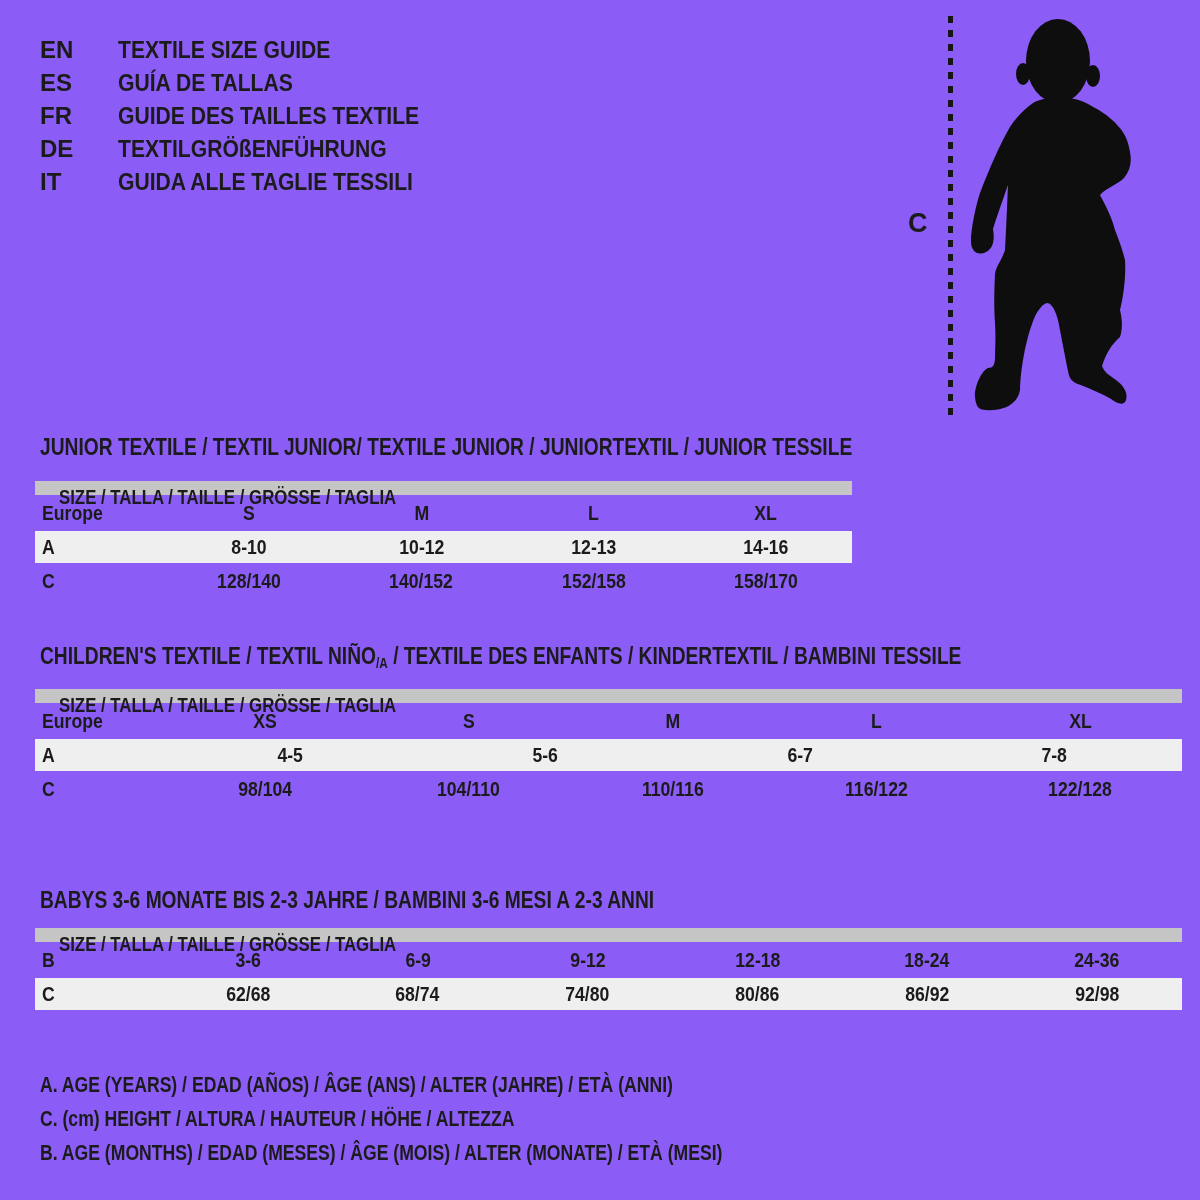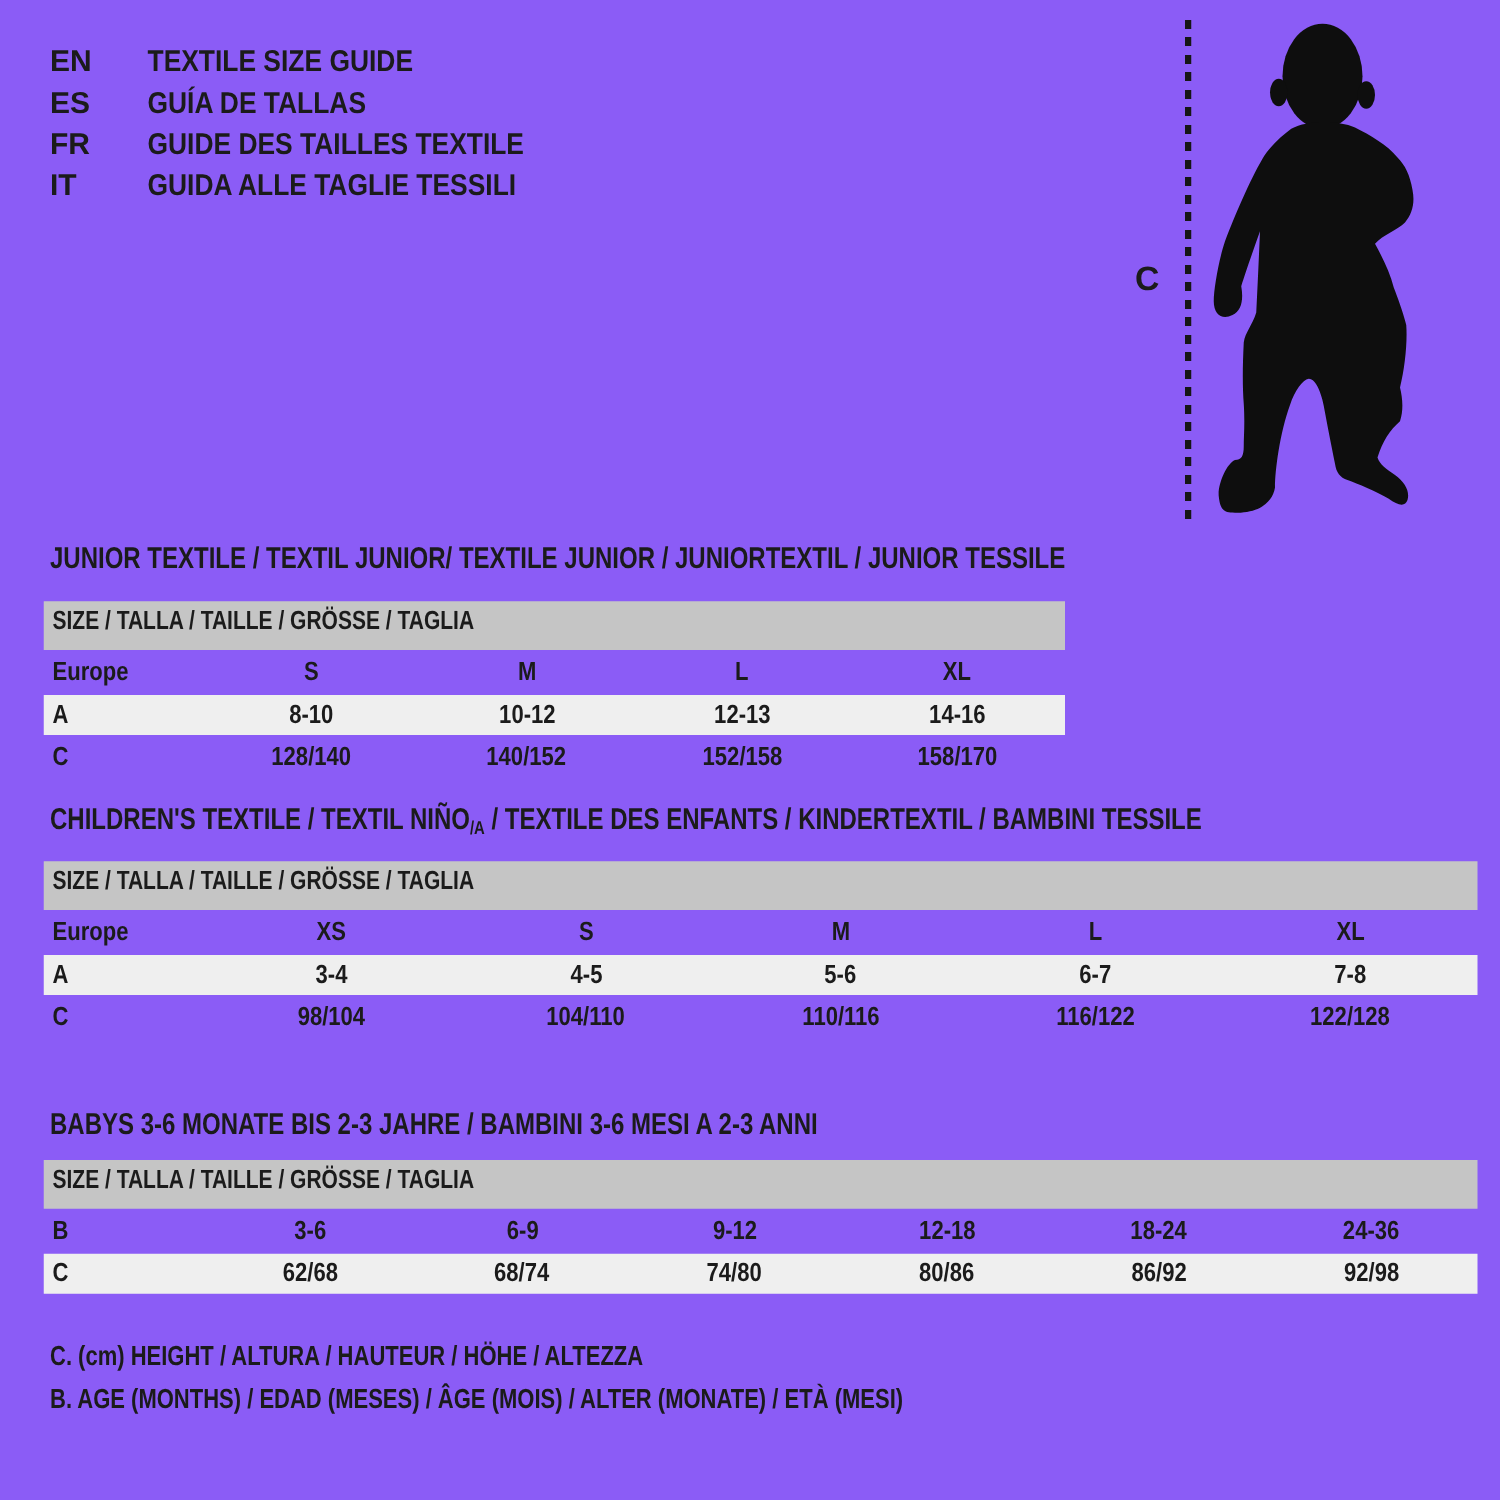--- a/index.html
+++ b/index.html
@@ -24,21 +24,21 @@
   }
   .c-label { position:absolute; left:908px; top:208px; font-weight:bold; font-size:27px; }
   .baby { position:absolute; left:966px; top:16px; width:168px; height:400px; }
 
   
   .sec-title { position:absolute; font-weight:bold; font-size:24px; line-height:25px; }
   .sub-small { font-size:0.62em; position:relative; top:4px; }
 
   
   .sg-table { position:absolute; }
-  .band { height:39px; line-height:32px; padding-left:7px; font-weight:bold; font-size:21px; }
+  .band { height:14px; line-height:32px; padding-left:24px; font-weight:bold; font-size:21px; }
   .trow { display:flex; height:32px; line-height:32px; margin-top:2px; font-weight:bold; font-size:21px; }
   .tlabel { width:128px; padding-left:7px; }
   .tlabel .cond { transform-origin:0 50%; }
   .tcell { flex:1; text-align:center; }
   .tcell .cond { transform-origin:50% 50%; }
 
   
   .legend { position:absolute; left:40px; top:1068px; }
   .legend-row { height:34px; line-height:34px; font-weight:bold; font-size:22px; }
 </style>
@@ -52,20 +52,24 @@
       <span class="lang-code">EN</span>
       <span class="cond sx88">TEXTILE SIZE GUIDE</span>
     </div>
     <div class="lang-row">
       <span class="lang-code">ES</span>
       <span class="cond sx88">GUÍA DE TALLAS</span>
     </div>
     <div class="lang-row">
       <span class="lang-code">FR</span>
       <span class="cond sx88">GUIDE DES TAILLES TEXTILE</span>
+    </div>
+    <div class="lang-row">
+      <span class="lang-code">DE</span>
+      <span class="cond sx88">TEXTILGRÖßENFÜHRUNG</span>
     </div>
     <div class="lang-row">
       <span class="lang-code">IT</span>
       <span class="cond sx88">GUIDA ALLE TAGLIE TESSILI</span>
     </div>
   </div>
 
   <div class="dash-line"></div>
   <div class="c-label">C</div>
   <svg class="baby" viewBox="0 0 168 400" xmlns="http://www.w3.org/2000/svg">
@@ -151,21 +155,20 @@
     <div class="trow">
       <span class="tlabel"><span class="cond sx84">Europe</span></span>
       <span class="tcell"><span class="cond sx84">XS</span></span>
       <span class="tcell"><span class="cond sx84">S</span></span>
       <span class="tcell"><span class="cond sx84">M</span></span>
       <span class="tcell"><span class="cond sx84">L</span></span>
       <span class="tcell"><span class="cond sx84">XL</span></span>
     </div>
     <div class="trow" style="background:#efefef;">
       <span class="tlabel"><span class="cond sx84">A</span></span>
-      <span class="tcell"><span class="cond sx84">3-4</span></span>
       <span class="tcell"><span class="cond sx84">4-5</span></span>
       <span class="tcell"><span class="cond sx84">5-6</span></span>
       <span class="tcell"><span class="cond sx84">6-7</span></span>
       <span class="tcell"><span class="cond sx84">7-8</span></span>
     </div>
     <div class="trow">
       <span class="tlabel"><span class="cond sx84">C</span></span>
       <span class="tcell"><span class="cond sx84">98/104</span></span>
       <span class="tcell"><span class="cond sx84">104/110</span></span>
       <span class="tcell"><span class="cond sx84">110/116</span></span>
@@ -195,17 +198,18 @@
       <span class="tcell"><span class="cond sx84">62/68</span></span>
       <span class="tcell"><span class="cond sx84">68/74</span></span>
       <span class="tcell"><span class="cond sx84">74/80</span></span>
       <span class="tcell"><span class="cond sx84">80/86</span></span>
       <span class="tcell"><span class="cond sx84">86/92</span></span>
       <span class="tcell"><span class="cond sx84">92/98</span></span>
     </div>
   </div>
 
   <div class="legend">
+    <div class="legend-row"><span class="cond sx80">A. AGE (YEARS) / EDAD (AÑOS) / ÂGE (ANS) / ALTER (JAHRE) / ETÀ (ANNI)</span></div>
     <div class="legend-row"><span class="cond sx80">C. (cm) HEIGHT / ALTURA / HAUTEUR / HÖHE / ALTEZZA</span></div>
     <div class="legend-row"><span class="cond sx80">B. AGE (MONTHS) / EDAD (MESES) / ÂGE (MOIS) / ALTER (MONATE) / ETÀ (MESI)</span></div>
   </div>
 
 </div>
 
 </body></html>

